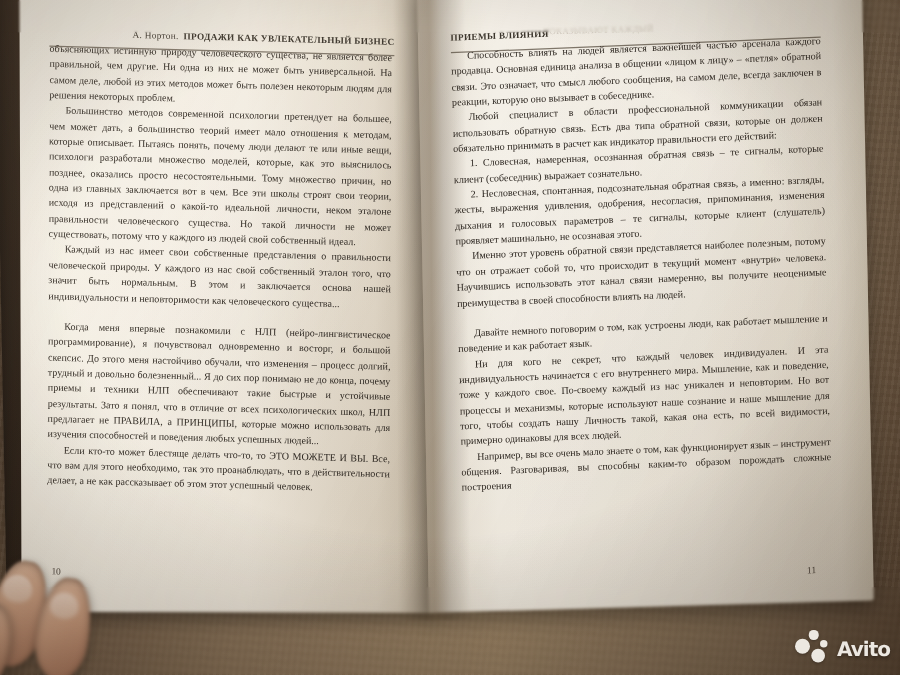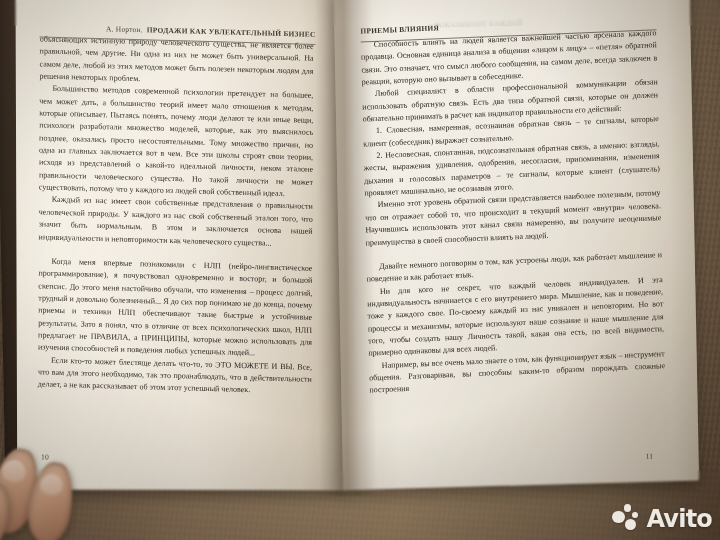--- a/index.html
+++ b/index.html
@@ -226,21 +226,21 @@
     display: block;
     box-shadow: 0 1px 2px rgba(0,0,0,.25);
   }
   .am1 { width: 12.5px; height: 12.5px; left: 0px;    top: 6.5px; }
   .am2 { width: 7.5px;  height: 7.5px;  left: 11.5px; top: 0px;  }
   .am3 { width: 6px;    height: 6px;    left: 20px;   top: 8px;  }
   .am4 { width: 11px;   height: 11px;   left: 13px;   top: 15px; }
   .avito-word {
     font-family: "DejaVu Sans", "Liberation Sans", sans-serif;
     font-weight: bold;
-    font-size: 24px;
+    font-size: 16px;
     line-height: 25px;
     color: #f6f3ee;
     letter-spacing: -0.8px;
     text-shadow: 0 1px 3px rgba(0,0,0,.35);
   }
 </style>
 </head>
 <body>
 
 <div id="scene">

